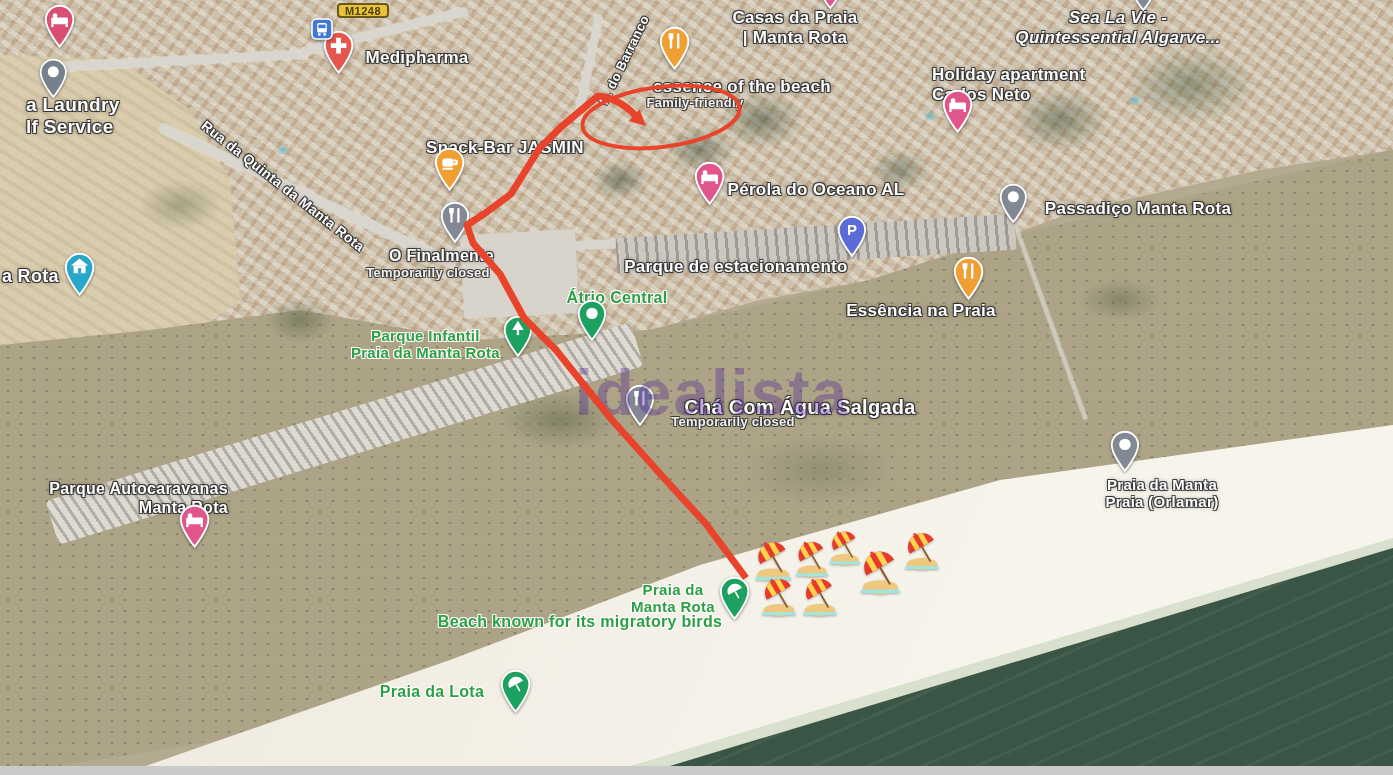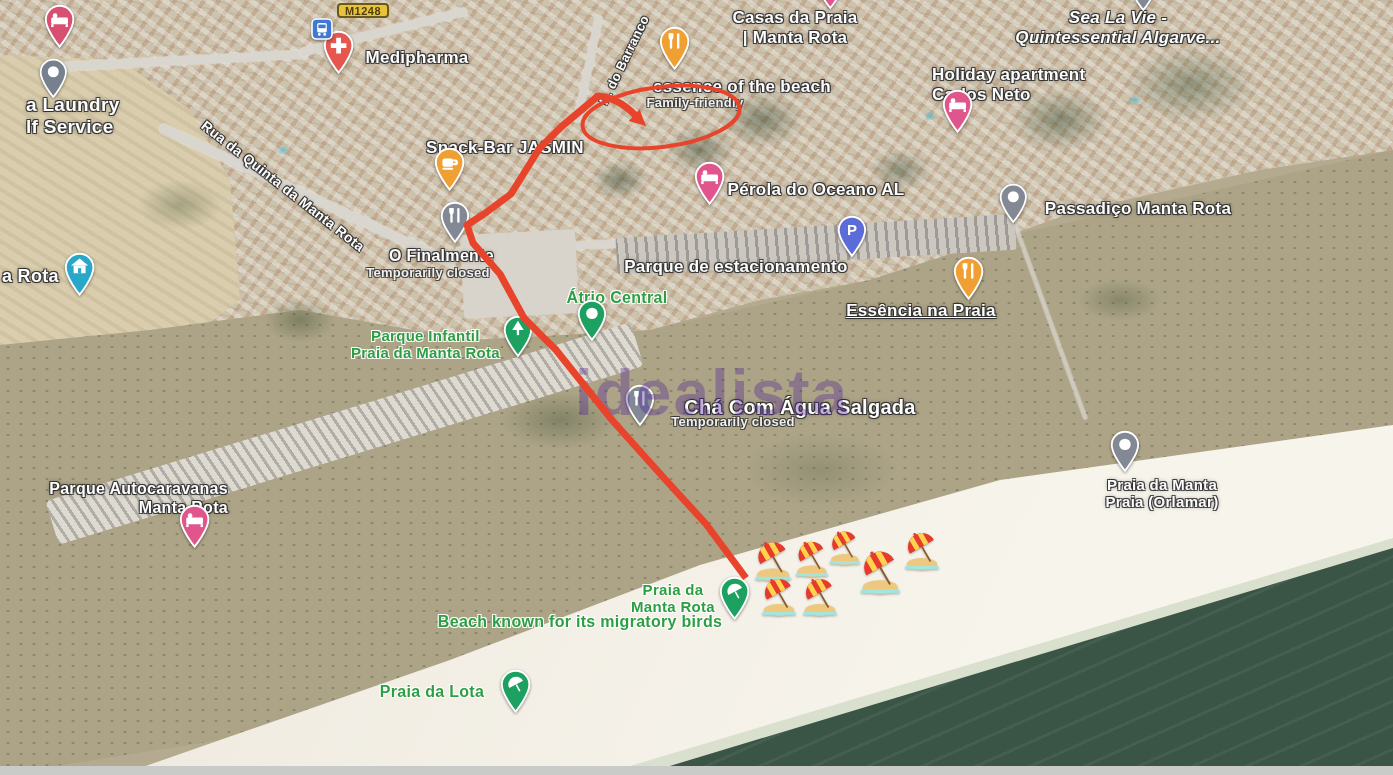--- a/index.html
+++ b/index.html
@@ -327,21 +327,21 @@
       <div class="map-label white" style="font-size: 16px; top: 247px; left: 428px;">
         <span style="display: block; margin-left: 27px;">O Finalmente</span>
       </div>
       <div class="map-label sub" style="font-size: 13px; top: 265px; left: 428px;">
         <span style="display: block;">Temporarily closed</span>
       </div>
       <div class="map-label white" style="font-size: 17px; top: 257px; left: 716px; margin-left: 20px;">
         <span style="display: block;">Parque de estacionamento</span>
       </div>
       <div class="map-label white" style="font-size: 17px; top: 301px; left: 921px;">
-        <span style="display: block; text-decoration: underline;">Essência na Praia</span>
+        <span style="display: block;">Essência na Praia</span>
       </div>
       <div class="map-label green" style="font-size: 16px; top: 289px; left: 617px;">
         <span style="display: block;">Átrio Central</span>
       </div>
       <div class="map-label green align-right" style="font-size: 15px; top: 327px; right: 893px;">
         <span style="display: block; text-align: center;">Parque Infantil</span>
         <span style="display: block;">Praia da Manta Rota</span>
       </div>
       <div class="map-label white" style="font-size: 20px; top: 396px; left: 800px;">
         <span style="display: block;">Chá Com Água Salgada</span>

